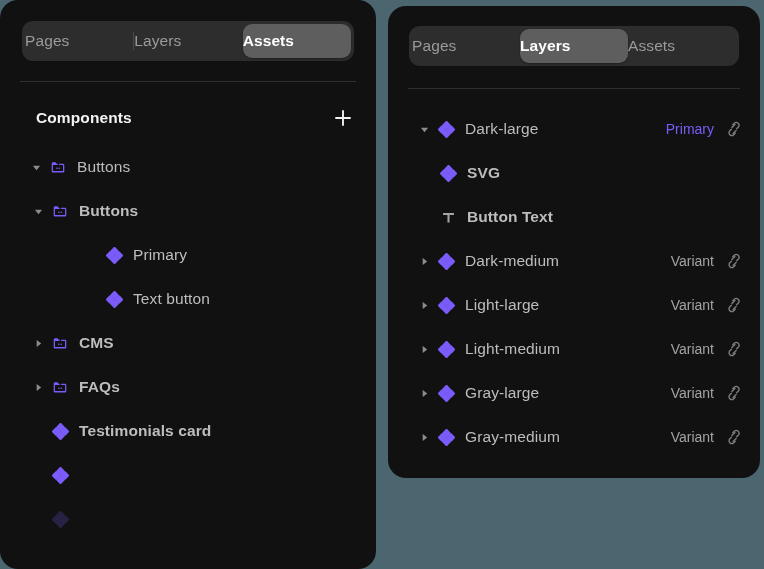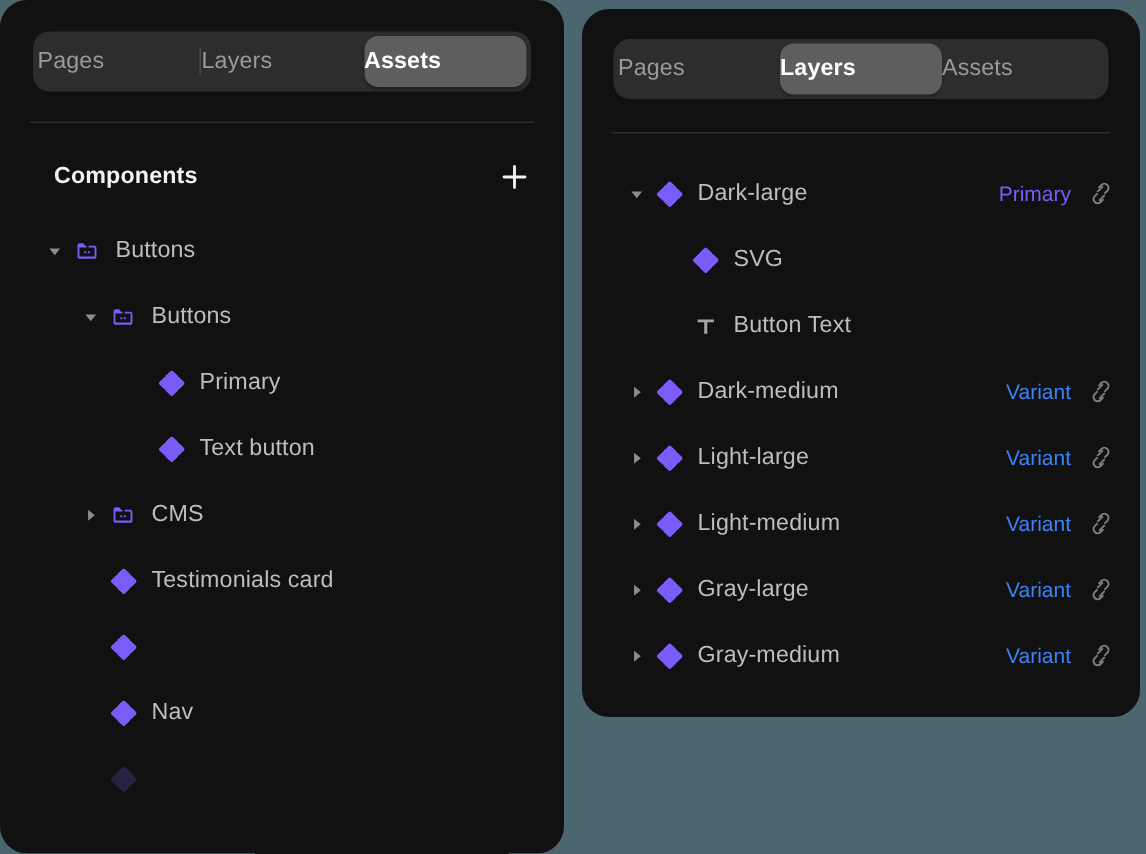--- a/index.html
+++ b/index.html
@@ -145,39 +145,39 @@
   }
   .row-label {
     font-size: 15.5px;
     color: #bdbdbd;
     white-space: nowrap;
     letter-spacing: 0.1px;
   }
   .row-spacer { flex: 1 1 auto; }
   .row-tag {
     font-size: 14px;
-    color: #3b82f6;
+    color: #a3a3a3;
     margin-right: 11px;
     white-space: nowrap;
   }
   .row-tag.primary {
     color: #7b5cfa;
   }
   .swap-icon {
     width: 17px;
     height: 17px;
     flex: 0 0 17px;
     display: flex;
     align-items: center;
     justify-content: center;
   }
 
   
   .ind-0 { padding-left: 28px; }
-  .ind-1 { padding-left: 52px; }
+  .ind-1 { padding-left: 30px; font-weight: bold; }
   .ind-2 { padding-left: 84px; }
 
   .faded { opacity: 0.22; }
 </style>
 </head>
 <body>
 
 <div class="panel" id="assets-panel">
 
   <div class="tabbar">
@@ -273,20 +273,36 @@
           <svg width="18" height="18" viewBox="0 0 20 20">
             <path d="M3 6.2 C3 5.3 3.7 4.6 4.6 4.6 L7.2 4.6 L8.6 6.4 L9.6 6.4 L9.6 7.8 L4.4 7.8 L4.4 14.4 L15.6 14.4 L15.6 7.8 L11.2 7.8 L11.2 6.4 L15.4 6.4 C16.3 6.4 17 7.1 17 8.0 L17 14.6 C17 15.5 16.3 16.2 15.4 16.2 L4.6 16.2 C3.7 16.2 3 15.5 3 14.6 Z" fill="#7b5cfa"></path>
             <rect x="8.0" y="10.6" width="1.5" height="1.5" rx="0.4" fill="#7b5cfa"></rect>
             <rect x="10.6" y="10.6" width="1.5" height="1.5" rx="0.4" fill="#7b5cfa"></rect>
           </svg>
         </div>
         <div class="row-label">CMS</div>
         <div class="row-spacer"></div>
       </div>
       <div class="row ind-1">
+        <div class="caret">
+          <svg width="9" height="9" viewBox="0 0 10 10">
+            <path d="M3 1 L8 5 L3 9 Z" fill="#8c8c8c"></path>
+          </svg>
+        </div>
+        <div class="row-icon">
+          <svg width="18" height="18" viewBox="0 0 20 20">
+            <path d="M3 6.2 C3 5.3 3.7 4.6 4.6 4.6 L7.2 4.6 L8.6 6.4 L9.6 6.4 L9.6 7.8 L4.4 7.8 L4.4 14.4 L15.6 14.4 L15.6 7.8 L11.2 7.8 L11.2 6.4 L15.4 6.4 C16.3 6.4 17 7.1 17 8.0 L17 14.6 C17 15.5 16.3 16.2 15.4 16.2 L4.6 16.2 C3.7 16.2 3 15.5 3 14.6 Z" fill="#7b5cfa"></path>
+            <rect x="8.0" y="10.6" width="1.5" height="1.5" rx="0.4" fill="#7b5cfa"></rect>
+            <rect x="10.6" y="10.6" width="1.5" height="1.5" rx="0.4" fill="#7b5cfa"></rect>
+          </svg>
+        </div>
+        <div class="row-label">FAQs</div>
+        <div class="row-spacer"></div>
+      </div>
+      <div class="row ind-1">
         <div class="caret empty"></div>
         <div class="row-icon">
           <svg width="17" height="17" viewBox="0 0 20 20">
             <rect x="6.1" y="1.0" width="7.8" height="7.8" rx="1.3" transform="rotate(45 10 4.9)" fill="#7b5cfa"></rect>
             <rect x="6.1" y="11.2" width="7.8" height="7.8" rx="1.3" transform="rotate(45 10 15.1)" fill="#7b5cfa"></rect>
             <rect x="1.0" y="6.1" width="7.8" height="7.8" rx="1.3" transform="rotate(45 4.9 10)" fill="#7b5cfa"></rect>
             <rect x="11.2" y="6.1" width="7.8" height="7.8" rx="1.3" transform="rotate(45 15.1 10)" fill="#7b5cfa"></rect>
           </svg>
         </div>
         <div class="row-label">Testimonials card</div>
@@ -295,33 +311,20 @@
       <div class="row ind-1">
         <div class="caret empty"></div>
         <div class="row-icon">
           <svg width="17" height="17" viewBox="0 0 20 20">
             <rect x="6.1" y="1.0" width="7.8" height="7.8" rx="1.3" transform="rotate(45 10 4.9)" fill="#7b5cfa"></rect>
             <rect x="6.1" y="11.2" width="7.8" height="7.8" rx="1.3" transform="rotate(45 10 15.1)" fill="#7b5cfa"></rect>
             <rect x="1.0" y="6.1" width="7.8" height="7.8" rx="1.3" transform="rotate(45 4.9 10)" fill="#7b5cfa"></rect>
             <rect x="11.2" y="6.1" width="7.8" height="7.8" rx="1.3" transform="rotate(45 15.1 10)" fill="#7b5cfa"></rect>
           </svg>
         </div>
-        <div class="row-spacer"></div>
-      </div>
-      <div class="row ind-1">
-        <div class="caret empty"></div>
-        <div class="row-icon">
-          <svg width="17" height="17" viewBox="0 0 20 20">
-            <rect x="6.1" y="1.0" width="7.8" height="7.8" rx="1.3" transform="rotate(45 10 4.9)" fill="#7b5cfa"></rect>
-            <rect x="6.1" y="11.2" width="7.8" height="7.8" rx="1.3" transform="rotate(45 10 15.1)" fill="#7b5cfa"></rect>
-            <rect x="1.0" y="6.1" width="7.8" height="7.8" rx="1.3" transform="rotate(45 4.9 10)" fill="#7b5cfa"></rect>
-            <rect x="11.2" y="6.1" width="7.8" height="7.8" rx="1.3" transform="rotate(45 15.1 10)" fill="#7b5cfa"></rect>
-          </svg>
-        </div>
-        <div class="row-label">Nav</div>
         <div class="row-spacer"></div>
       </div>
       <div class="row ind-1 faded">
         <div class="caret empty"></div>
         <div class="row-icon">
           <svg width="17" height="17" viewBox="0 0 20 20">
             <rect x="6.1" y="1.0" width="7.8" height="7.8" rx="1.3" transform="rotate(45 10 4.9)" fill="#7b5cfa"></rect>
             <rect x="6.1" y="11.2" width="7.8" height="7.8" rx="1.3" transform="rotate(45 10 15.1)" fill="#7b5cfa"></rect>
             <rect x="1.0" y="6.1" width="7.8" height="7.8" rx="1.3" transform="rotate(45 4.9 10)" fill="#7b5cfa"></rect>
             <rect x="11.2" y="6.1" width="7.8" height="7.8" rx="1.3" transform="rotate(45 15.1 10)" fill="#7b5cfa"></rect>

